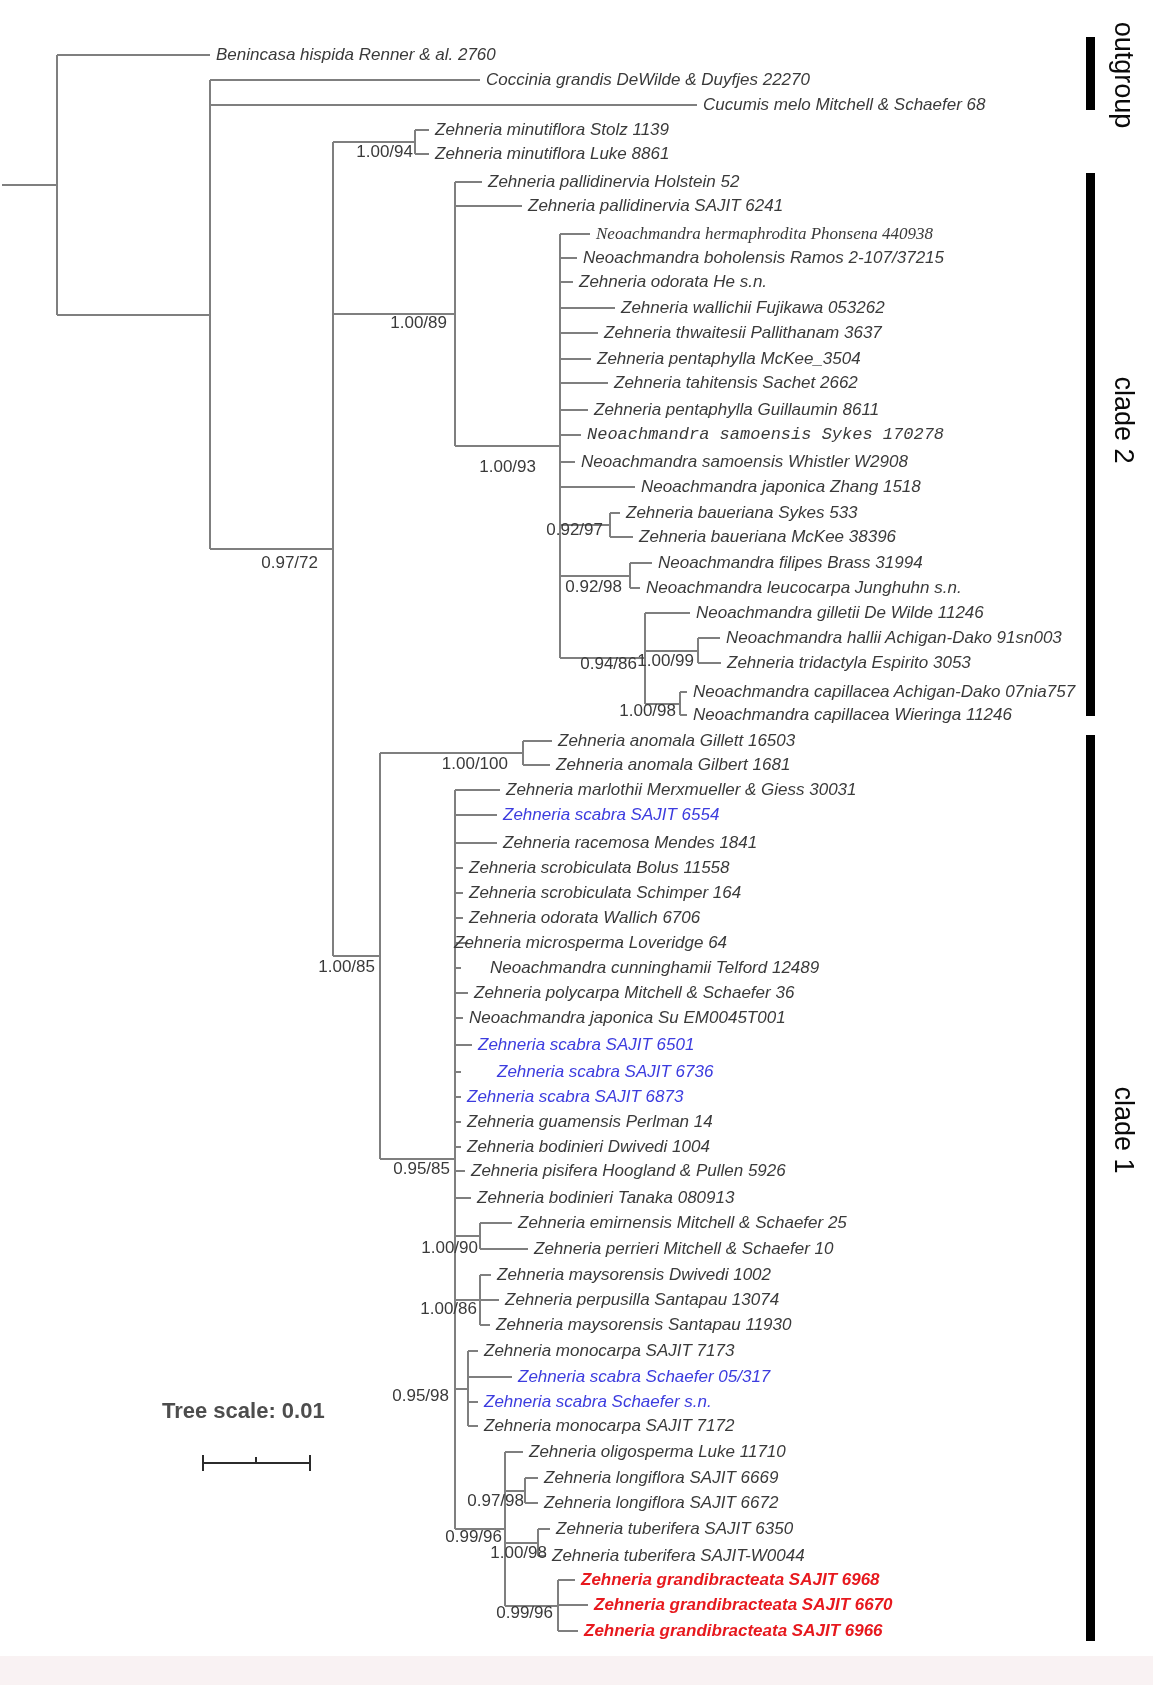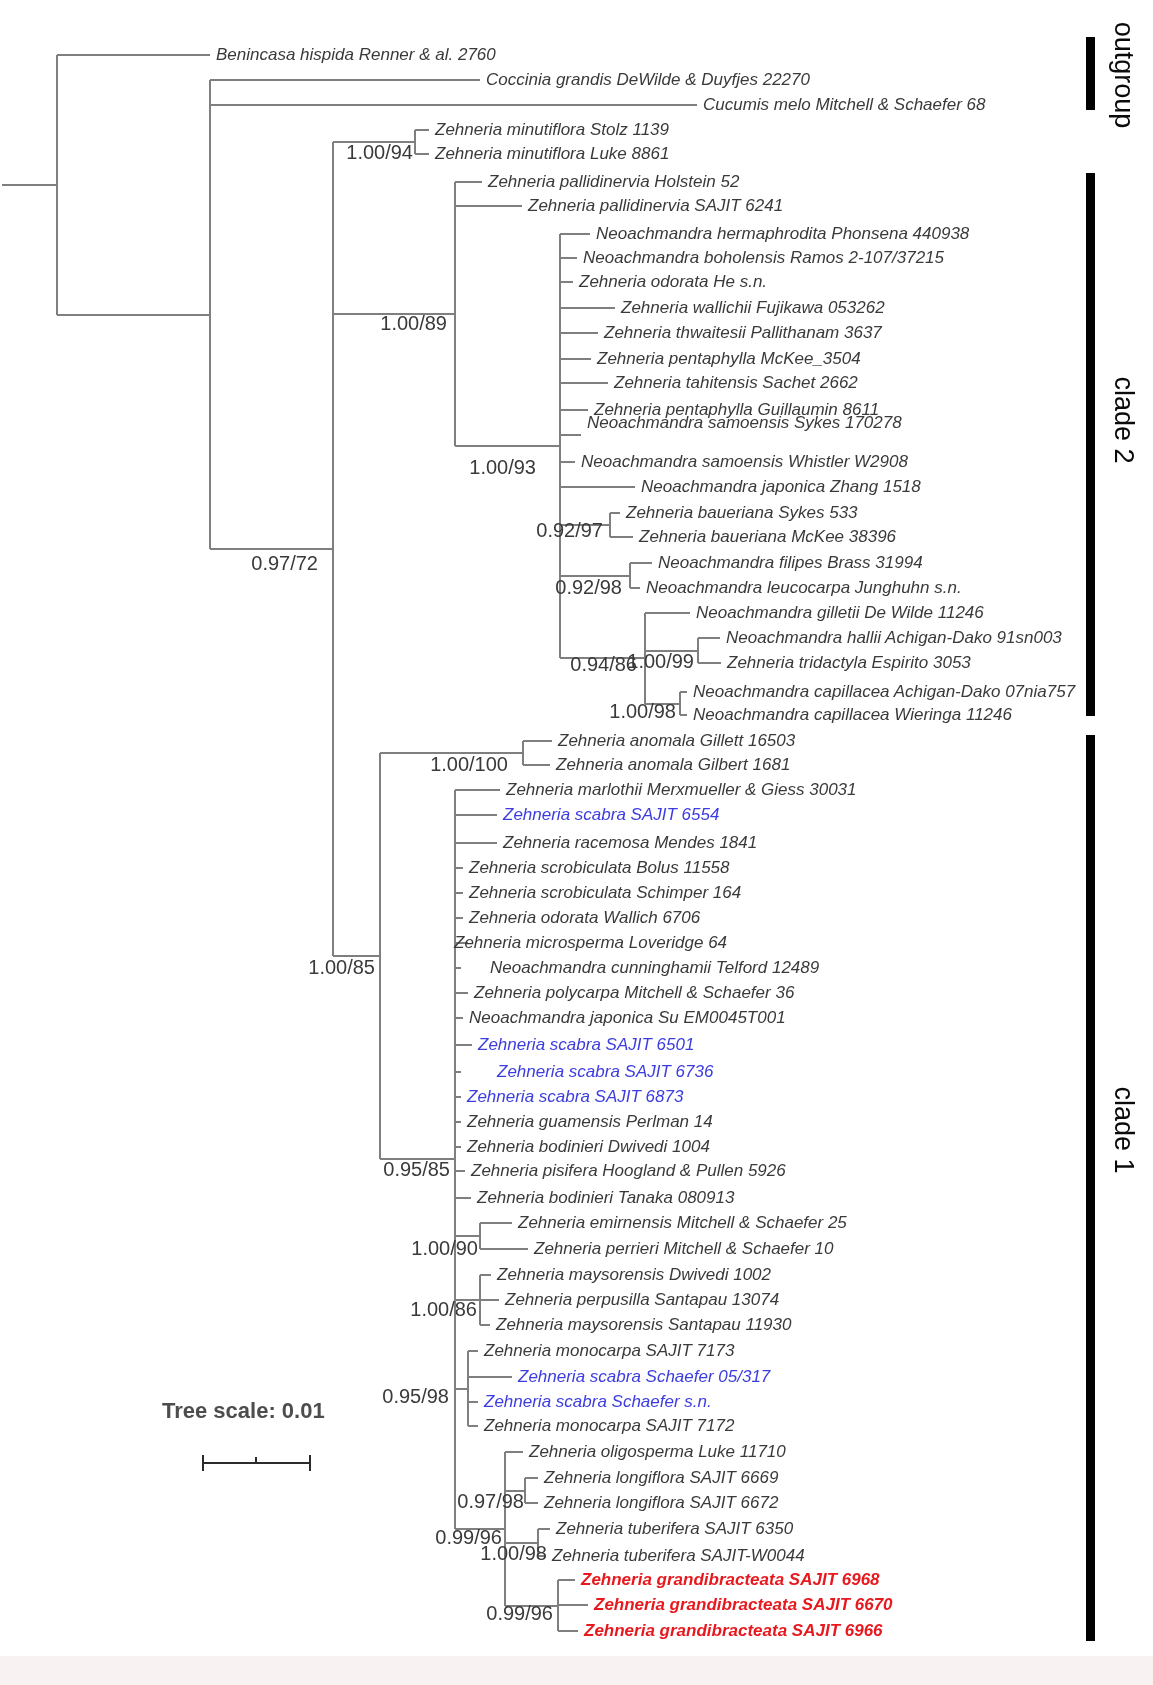--- a/index.html
+++ b/index.html
@@ -15,21 +15,21 @@
     position:absolute;
     height:22px;line-height:22px;
     font-size:17px;font-style:italic;
     color:#3a3a3a;white-space:nowrap;
   }
   .tip.blue{color:#3c3cdf;}
   .tip.red{color:#e7191e;font-weight:bold;}
   .support{
     position:absolute;
     width:96px;height:22px;line-height:22px;
-    font-size:20px;color:#3a3a3a;
+    font-size:17px;color:#3a3a3a;
     text-align:right;white-space:nowrap;
   }
   .clade-bar{position:absolute;background:#000000;}
   .clade-label{
     position:absolute;
     writing-mode:vertical-rl;
     font-size:27px;color:#0a0a0a;
     white-space:nowrap;
     transform:translateY(-50%);
   }
@@ -55,29 +55,29 @@
       <div class="tip" style="left: 486px; top: 69px;">Coccinia grandis DeWilde &amp; Duyfjes 22270</div>
       <div class="tip" style="left: 703px; top: 94px;">Cucumis melo Mitchell &amp; Schaefer 68</div>
       <div class="support" style="left: 222px; top: 552px;">0.97/72</div>
       <div class="support" style="left: 317px; top: 141px;">1.00/94</div>
       <div class="tip" style="left: 435px; top: 119px;">Zehneria minutiflora Stolz 1139</div>
       <div class="tip" style="left: 435px; top: 143px;">Zehneria minutiflora Luke 8861</div>
       <div class="support" style="left: 351px; top: 312px;">1.00/89</div>
       <div class="tip" style="left: 488px; top: 171px;">Zehneria pallidinervia Holstein 52</div>
       <div class="tip" style="left: 528px; top: 195px;">Zehneria pallidinervia SAJIT 6241</div>
       <div class="support" style="left: 440px; top: 444px; margin-top: 12px;">1.00/93</div>
-      <div class="tip" style="left: 596px; top: 223px;">Neoachmandra hermaphrodita Phonsena 440938</div>
+      <div class="tip" style="left: 596px; top: 223px; font-family: Liberation Serif, serif;">Neoachmandra hermaphrodita Phonsena 440938</div>
       <div class="tip" style="left: 583px; top: 247px;">Neoachmandra boholensis Ramos 2-107/37215</div>
       <div class="tip" style="left: 579px; top: 271px;">Zehneria odorata He s.n.</div>
       <div class="tip" style="left: 621px; top: 297px;">Zehneria wallichii Fujikawa 053262</div>
       <div class="tip" style="left: 604px; top: 322px;">Zehneria thwaitesii Pallithanam 3637</div>
       <div class="tip" style="left: 597px; top: 348px;">Zehneria pentaphylla McKee_3504</div>
       <div class="tip" style="left: 614px; top: 372px;">Zehneria tahitensis Sachet 2662</div>
       <div class="tip" style="left: 594px; top: 399px; text-align: center;">Zehneria pentaphylla Guillaumin 8611</div>
-      <div class="tip" style="left: 587px; top: 412px;">Neoachmandra samoensis Sykes 170278</div>
+      <div class="tip" style="left: 587px; top: 424px; font-family: Liberation Mono, monospace;">Neoachmandra samoensis Sykes 170278</div>
       <div class="tip" style="left: 581px; top: 451px;">Neoachmandra samoensis Whistler W2908</div>
       <div class="tip" style="left: 641px; top: 476px;">Neoachmandra japonica Zhang 1518</div>
       <div class="support" style="left: 507px; top: 519px;">0.92/97</div>
       <div class="tip" style="left: 626px; top: 502px;">Zehneria baueriana Sykes 533</div>
       <div class="tip" style="left: 639px; top: 526px;">Zehneria baueriana McKee 38396</div>
       <div class="support" style="left: 526px; top: 576px;">0.92/98</div>
       <div class="tip" style="left: 658px; top: 552px;">Neoachmandra filipes Brass 31994</div>
       <div class="tip" style="left: 646px; top: 577px;">Neoachmandra leucocarpa Junghuhn s.n.</div>
       <div class="support" style="left: 541px; top: 653px;">0.94/86</div>
       <div class="tip" style="left: 696px; top: 602px;">Neoachmandra gilletii De Wilde 11246</div>

